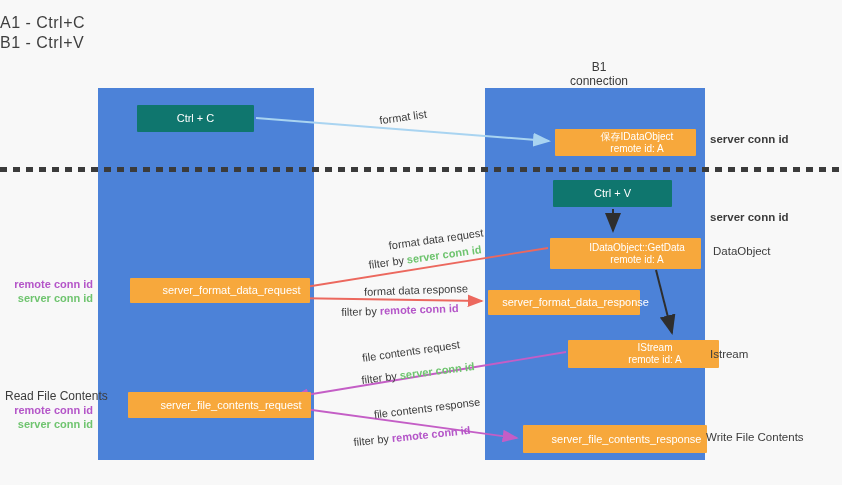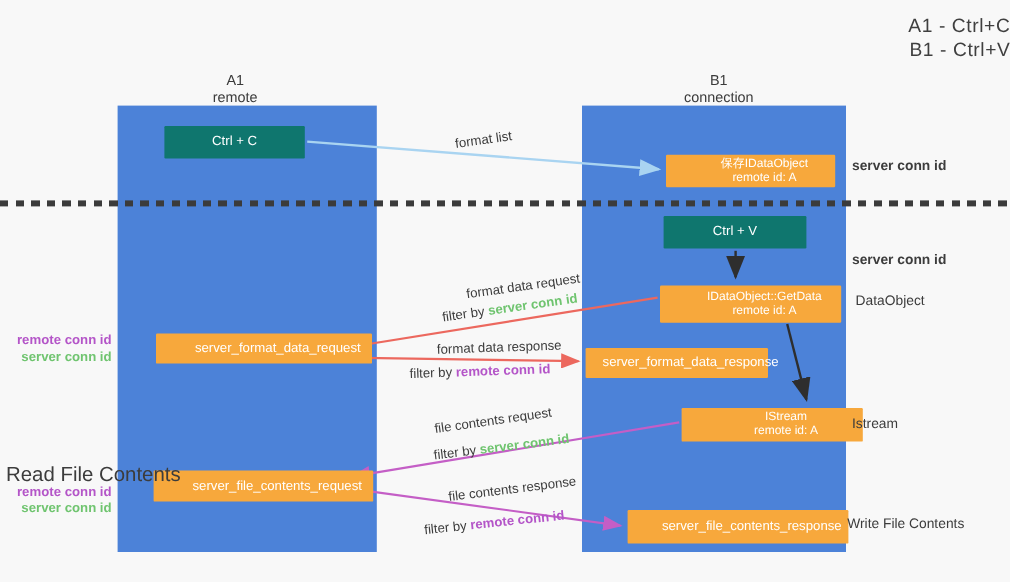--- a/index.html
+++ b/index.html
@@ -3,21 +3,21 @@
 <meta charset="utf-8">
 <style>
   html,body{margin:0;padding:0;background:#f8f8f8;}
   .stage{
     position:relative;width:842px;height:485px;overflow:hidden;
     background:#f8f8f8;
     font-family:"Liberation Sans","DejaVu Sans",sans-serif;
     color:#3c3c3c;
   }
   .abs{position:absolute;}
-  .title{left:0;width:842px;text-align:right;font-size:16px;color:#3f3f3f;letter-spacing:.5px;}
+  .title{left:0;width:842px;text-align:left;font-size:16px;color:#3f3f3f;letter-spacing:.5px;}
   .colheader{text-align:center;font-size:12px;line-height:14px;color:#3a3a3a;z-index:2;}
   .colrect{background:#4c82d8;z-index:1;}
   .divider{
     left:0;top:167px;width:842px;height:5px;z-index:5;
     background:repeating-linear-gradient(90deg,#3b3b3b 0 7px,transparent 7px 13px);
   }
   svg.arrows{left:0;top:0;z-index:6;pointer-events:none;}
   .node{
     z-index:7;display:flex;flex-direction:column;align-items:center;justify-content:center;
     color:#ffffff;text-align:center;font-size:11px;line-height:13px;border-radius:1px;
@@ -41,24 +41,20 @@
   .leftgroup{z-index:8;text-align:right;font-size:11px;line-height:14px;white-space:nowrap;}
 </style>
 </head>
 <body>
 
 <div class="stage">
 
   <div class="abs title" style="top:14px;">A1 - Ctrl+C</div>
   <div class="abs title" style="top:34px;">B1 - Ctrl+V</div>
 
-  <div class="abs colheader" style="left:146px;top:60px;width:100px;">
-    <div>A1</div>
-    <div>remote</div>
-  </div>
   <div class="abs colheader" style="left:549px;top:60px;width:100px;">
     <div>B1</div>
     <div>connection</div>
   </div>
 
   <div class="abs colrect" style="left:98px;top:88px;width:216px;height:372px;"></div>
   <div class="abs colrect" style="left:485px;top:88px;width:220px;height:372px;"></div>
 
   <div class="abs divider"></div>
 
@@ -151,18 +147,18 @@
   <div class="abs sidelabel green-t" style="left:710px;top:211px;">server conn id</div>
   <div class="abs sidelabel" style="left:713px;top:245px;">DataObject</div>
   <div class="abs sidelabel" style="left:710px;top:348px;">Istream</div>
   <div class="abs sidelabel" style="left:706px;top:431px;">Write File Contents</div>
 
   <div class="abs leftgroup" style="left:10px;top:277px;width:83px;">
     <div class="purple-t">remote conn id</div>
     <div class="green-t">server conn id</div>
   </div>
   <div class="abs leftgroup" style="left:5px;top:389px;width:88px;">
-    <div style="font-size:17px;color:#3c3c3c;">Read File Contents</div>
+    <div style="font-size:12px;color:#3c3c3c;">Read File Contents</div>
     <div class="purple-t">remote conn id</div>
     <div class="green-t">server conn id</div>
   </div>
 
 </div>
 
 </body></html>

